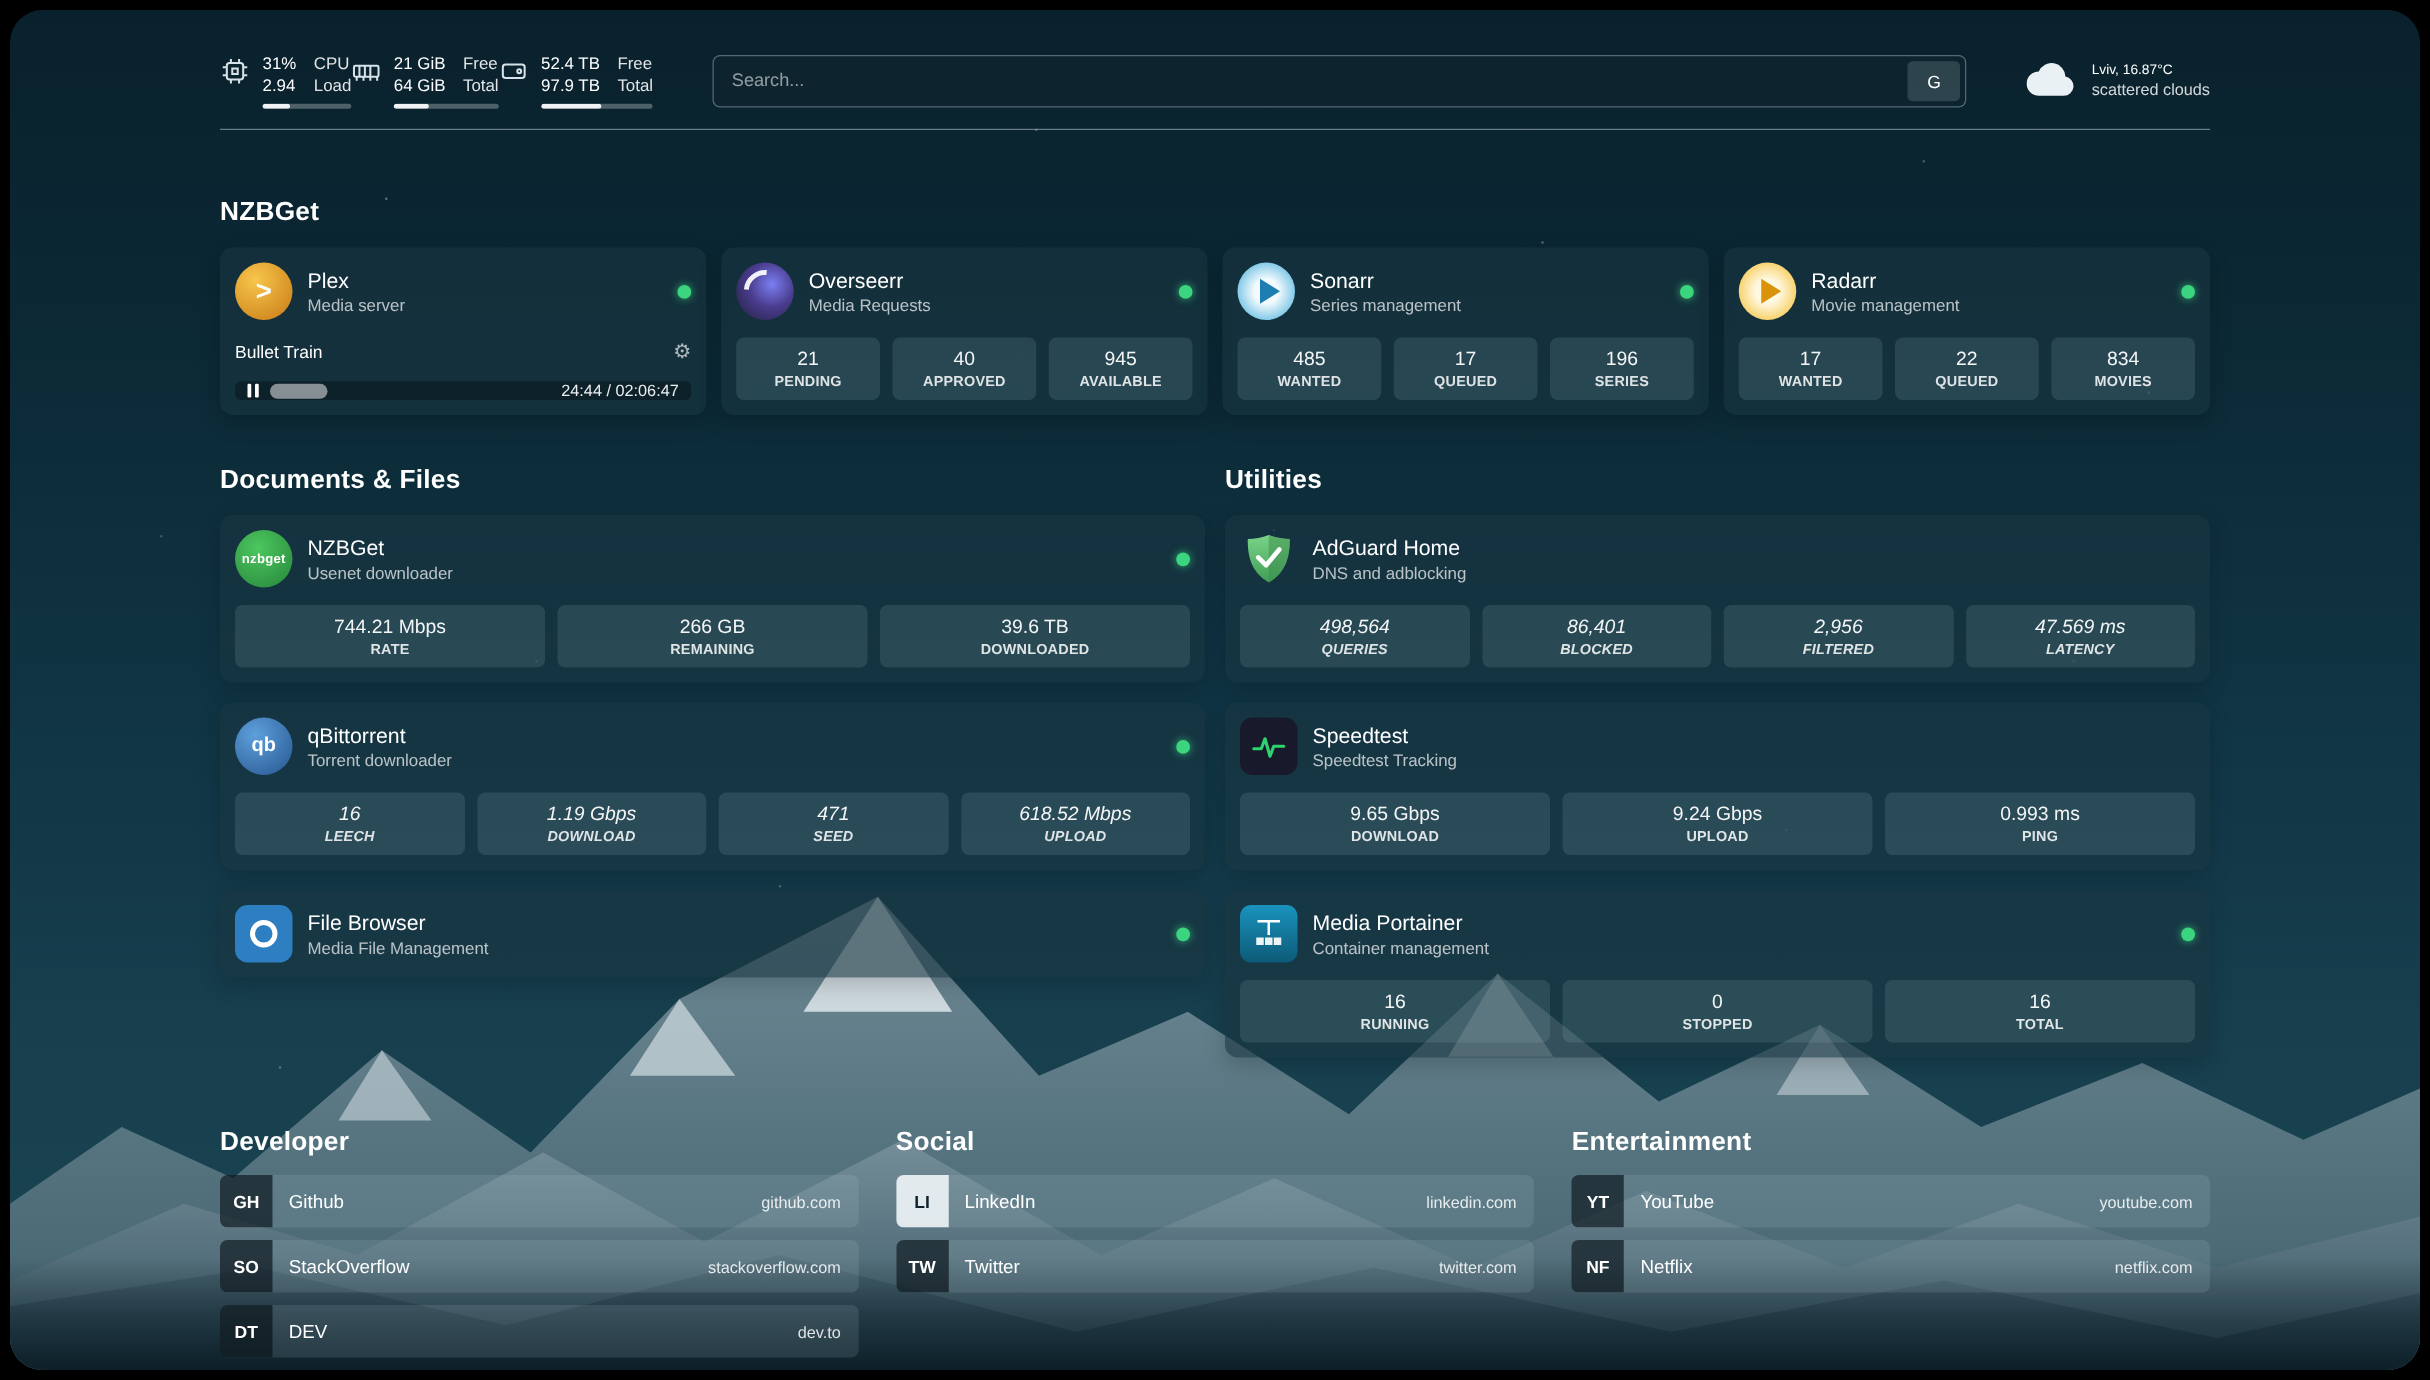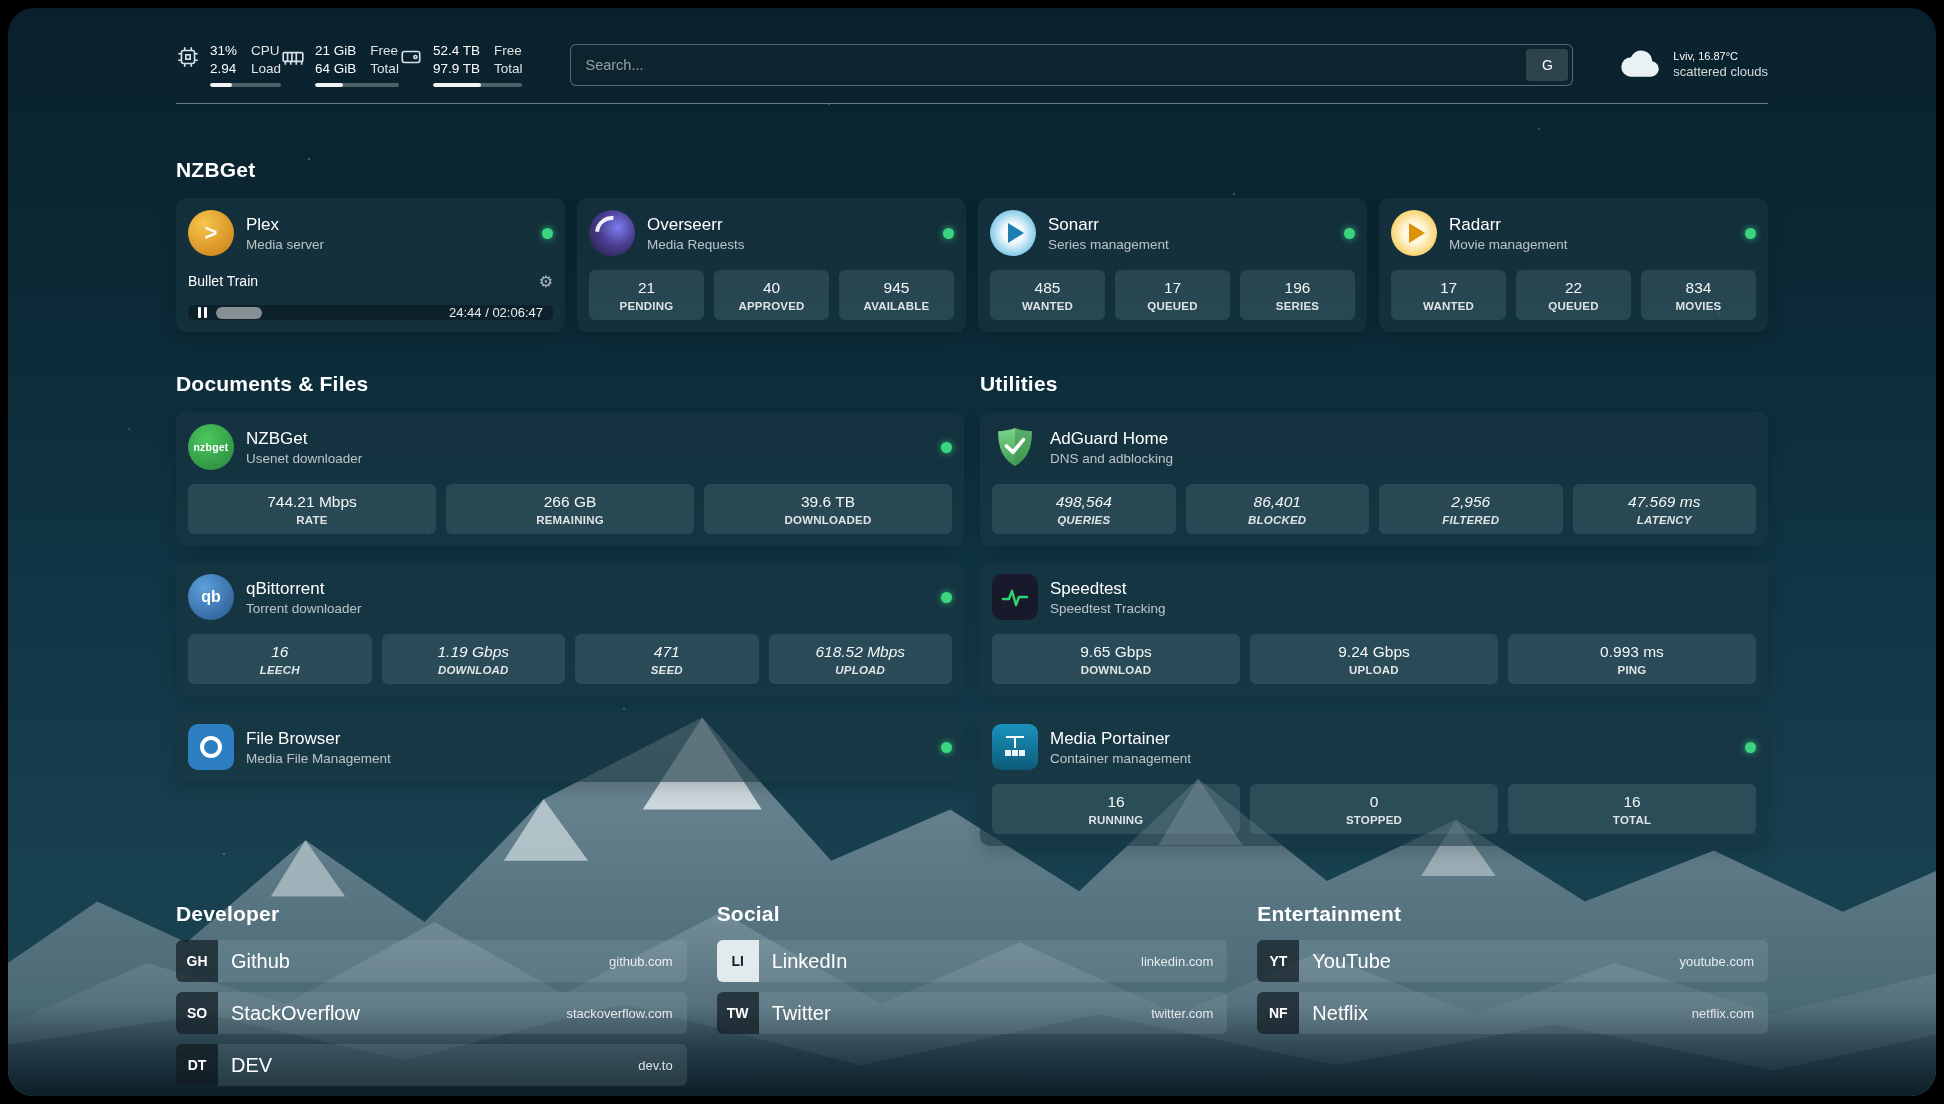--- a/index.html
+++ b/index.html
@@ -101,21 +101,21 @@
   .col .card + .card { margin-top:16px; }
 
   
   .bookmarks { display:grid; grid-template-columns:repeat(3,1fr); gap:30px; margin-top:56px; }
   .bm-rows { margin-top:14px; }
   .bm-row { display:flex; align-items:center; background:rgba(190,215,225,.13); border-radius:6px;
             height:42px; margin-bottom:10px; overflow:hidden; cursor:pointer; }
   .bm-abbr { width:42px; height:42px; flex:0 0 auto; background:rgba(6,16,22,.65); display:flex;
              align-items:center; justify-content:center; font-size:14px; font-weight:600; margin-right:13px; }
   .bm-abbr.light { background:rgba(235,242,245,.92); color:#10222c; }
-  .bm-name { font-size:20px; }
+  .bm-name { font-size:15px; }
   .bm-url { margin-left:auto; padding-right:14px; font-size:13px; color:rgba(255,255,255,.85); }
 </style>
 </head>
 <body>
 
 <div class="frame">
   <div class="stars"></div>
 
   <svg class="bg-mountains" viewBox="0 0 1944 430" preserveAspectRatio="none">
     <defs>

